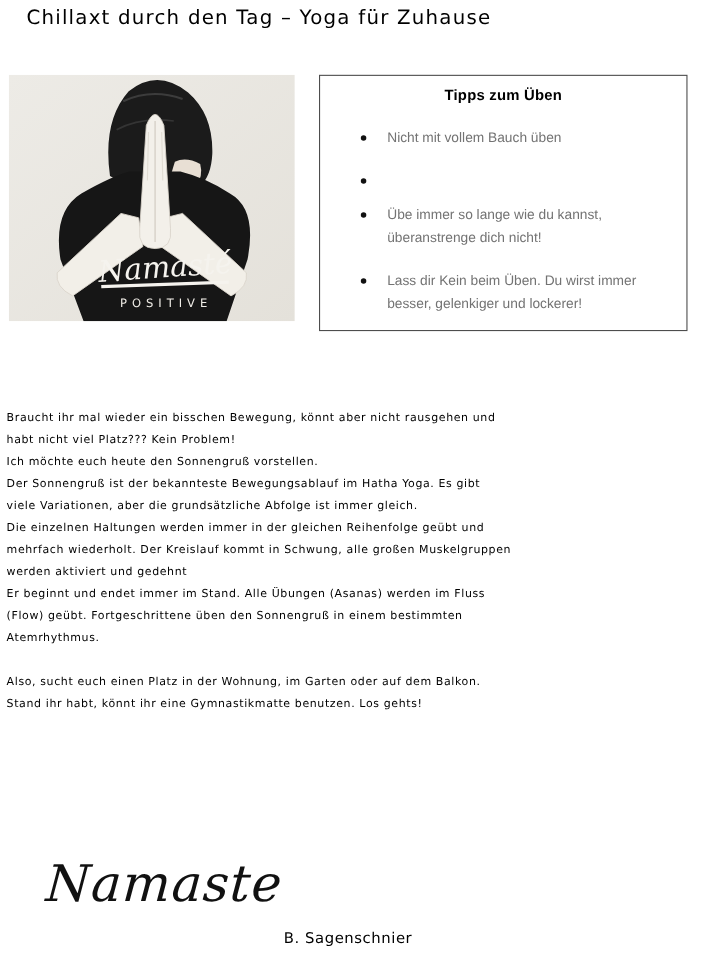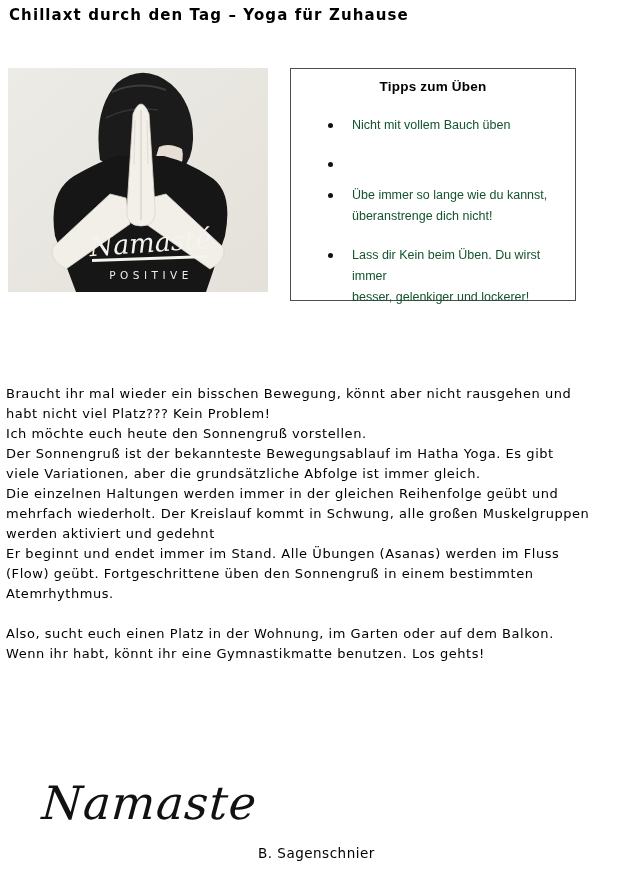--- a/index.html
+++ b/index.html
@@ -5,57 +5,57 @@
   html, body { margin:0; padding:0; }
   body {
     width:640px; height:874px;
     background:#ffffff;
     position:relative;
     overflow:hidden;
     font-family:"DejaVu Sans", sans-serif;
     color:#000000;
   }
   .page-title {
-    position:absolute; left:9px; top:6px;
-    font-size:15px; font-weight:bold; letter-spacing:1.1px;
+    position:absolute; left:24px; top:6px;
+    font-size:18px; font-weight:normal; letter-spacing:1.1px;
     white-space:nowrap;
   }
   .photo-wrap {
     position:absolute; left:8px; top:68px;
     width:260px; height:224px;
   }
   .photo-wrap svg { display:block; }
   .tips-box {
     position:absolute; left:290px; top:68px;
-    width:286px; height:233px;
+    width:335px; height:233px;
     border:1.5px solid #4d4d4d;
     box-sizing:border-box;
     font-family:"Liberation Sans", sans-serif;
     background:#ffffff;
   }
   .tips-heading {
     text-align:center; font-weight:bold;
     font-size:13.5px; margin-top:10px;
     letter-spacing:0.2px;
   }
   .tips-list { margin-top:21px; }
   .tip-item {
     display:flex; align-items:flex-start;
     margin:0 6px 18px 0;
     font-size:12.5px; line-height:21px;
     white-space:pre-line;
-    color:#14532d;
+    color:#737373;
   }
   .tip-bullet {
     flex:none; width:5px; height:5px; border-radius:50%;
     background:#111111; margin:8px 19px 0 37px;
   }
   .body-text {
-    position:absolute; left:6px; top:384px; width:632px;
-    font-size:13px; line-height:20px; letter-spacing:0.55px;
+    position:absolute; left:6px; top:371px; width:632px;
+    font-size:10px; line-height:20px; letter-spacing:0.55px;
   }
   .body-text p { margin:0 0 20px 0; white-space:pre-line; }
   .signature-script {
     position:absolute; left:42px; top:776px;
     font-family:"DejaVu Serif", serif;
     font-style:italic;
     font-size:46px; letter-spacing:1px;
     color:#111111;
     transform:skewX(-4deg);
   }
@@ -130,17 +130,17 @@
 Ich möchte euch heute den Sonnengruß vorstellen.
 Der Sonnengruß ist der bekannteste Bewegungsablauf im Hatha Yoga. Es gibt
 viele Variationen, aber die grundsätzliche Abfolge ist immer gleich.
 Die einzelnen Haltungen werden immer in der gleichen Reihenfolge geübt und
 mehrfach wiederholt. Der Kreislauf kommt in Schwung, alle großen Muskelgruppen
 werden aktiviert und gedehnt
 Er beginnt und endet immer im Stand. Alle Übungen (Asanas) werden im Fluss
 (Flow) geübt. Fortgeschrittene üben den Sonnengruß in einem bestimmten
 Atemrhythmus.</p>
   <p>Also, sucht euch einen Platz in der Wohnung, im Garten oder auf dem Balkon.
-Wenn ihr habt, könnt ihr eine Gymnastikmatte benutzen. Los gehts!</p>
+Stand ihr habt, könnt ihr eine Gymnastikmatte benutzen. Los gehts!</p>
 </div>
 
 <div class="signature-script">Namaste</div>
 <div class="signature-author">B. Sagenschnier</div>
 
 </body></html>

